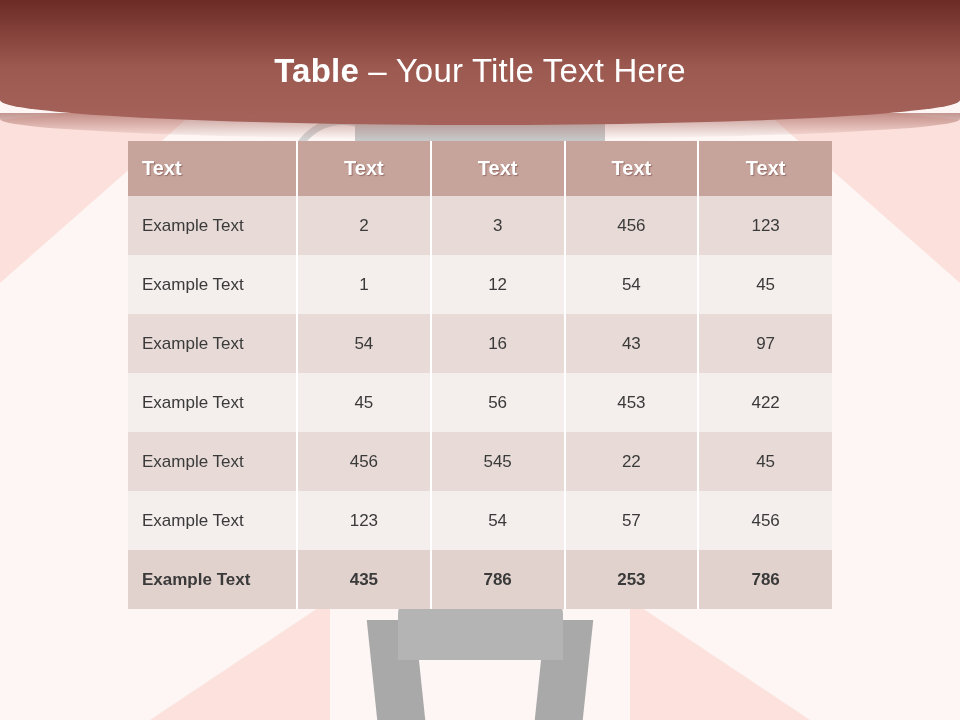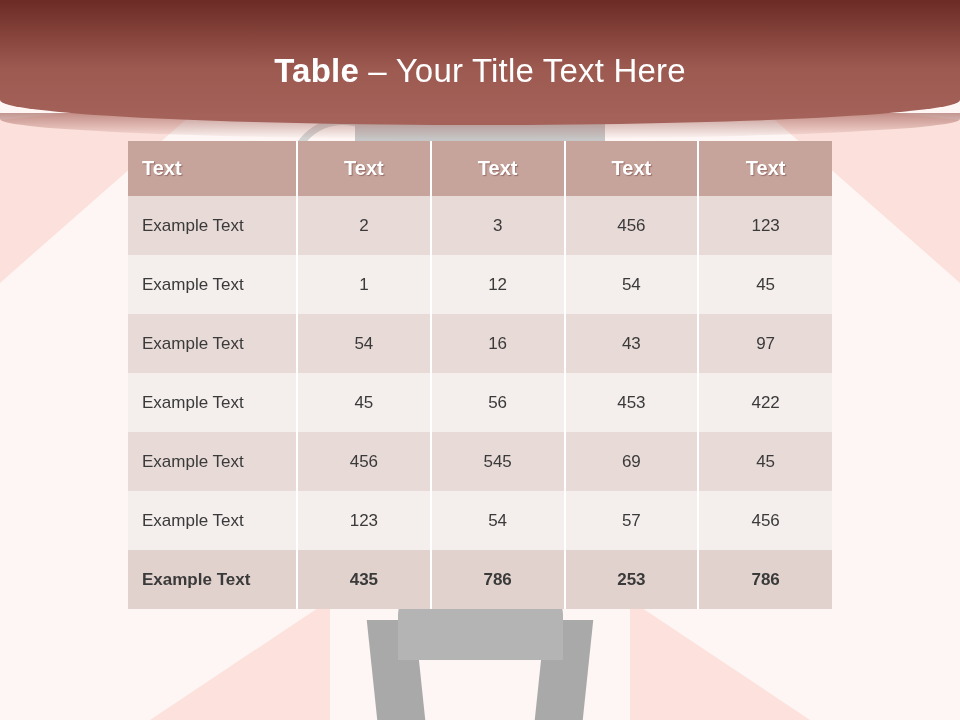--- a/index.html
+++ b/index.html
@@ -258,21 +258,21 @@
           <td class="label-cell">Example Text</td>
           <td>45</td>
           <td>56</td>
           <td>453</td>
           <td>422</td>
         </tr>
         <tr class="row-odd">
           <td class="label-cell">Example Text</td>
           <td>456</td>
           <td>545</td>
-          <td>69</td>
+          <td>22</td>
           <td>45</td>
         </tr>
         <tr class="row-even">
           <td class="label-cell">Example Text</td>
           <td>123</td>
           <td>54</td>
           <td>57</td>
           <td>456</td>
         </tr>
         <tr class="row-total">

